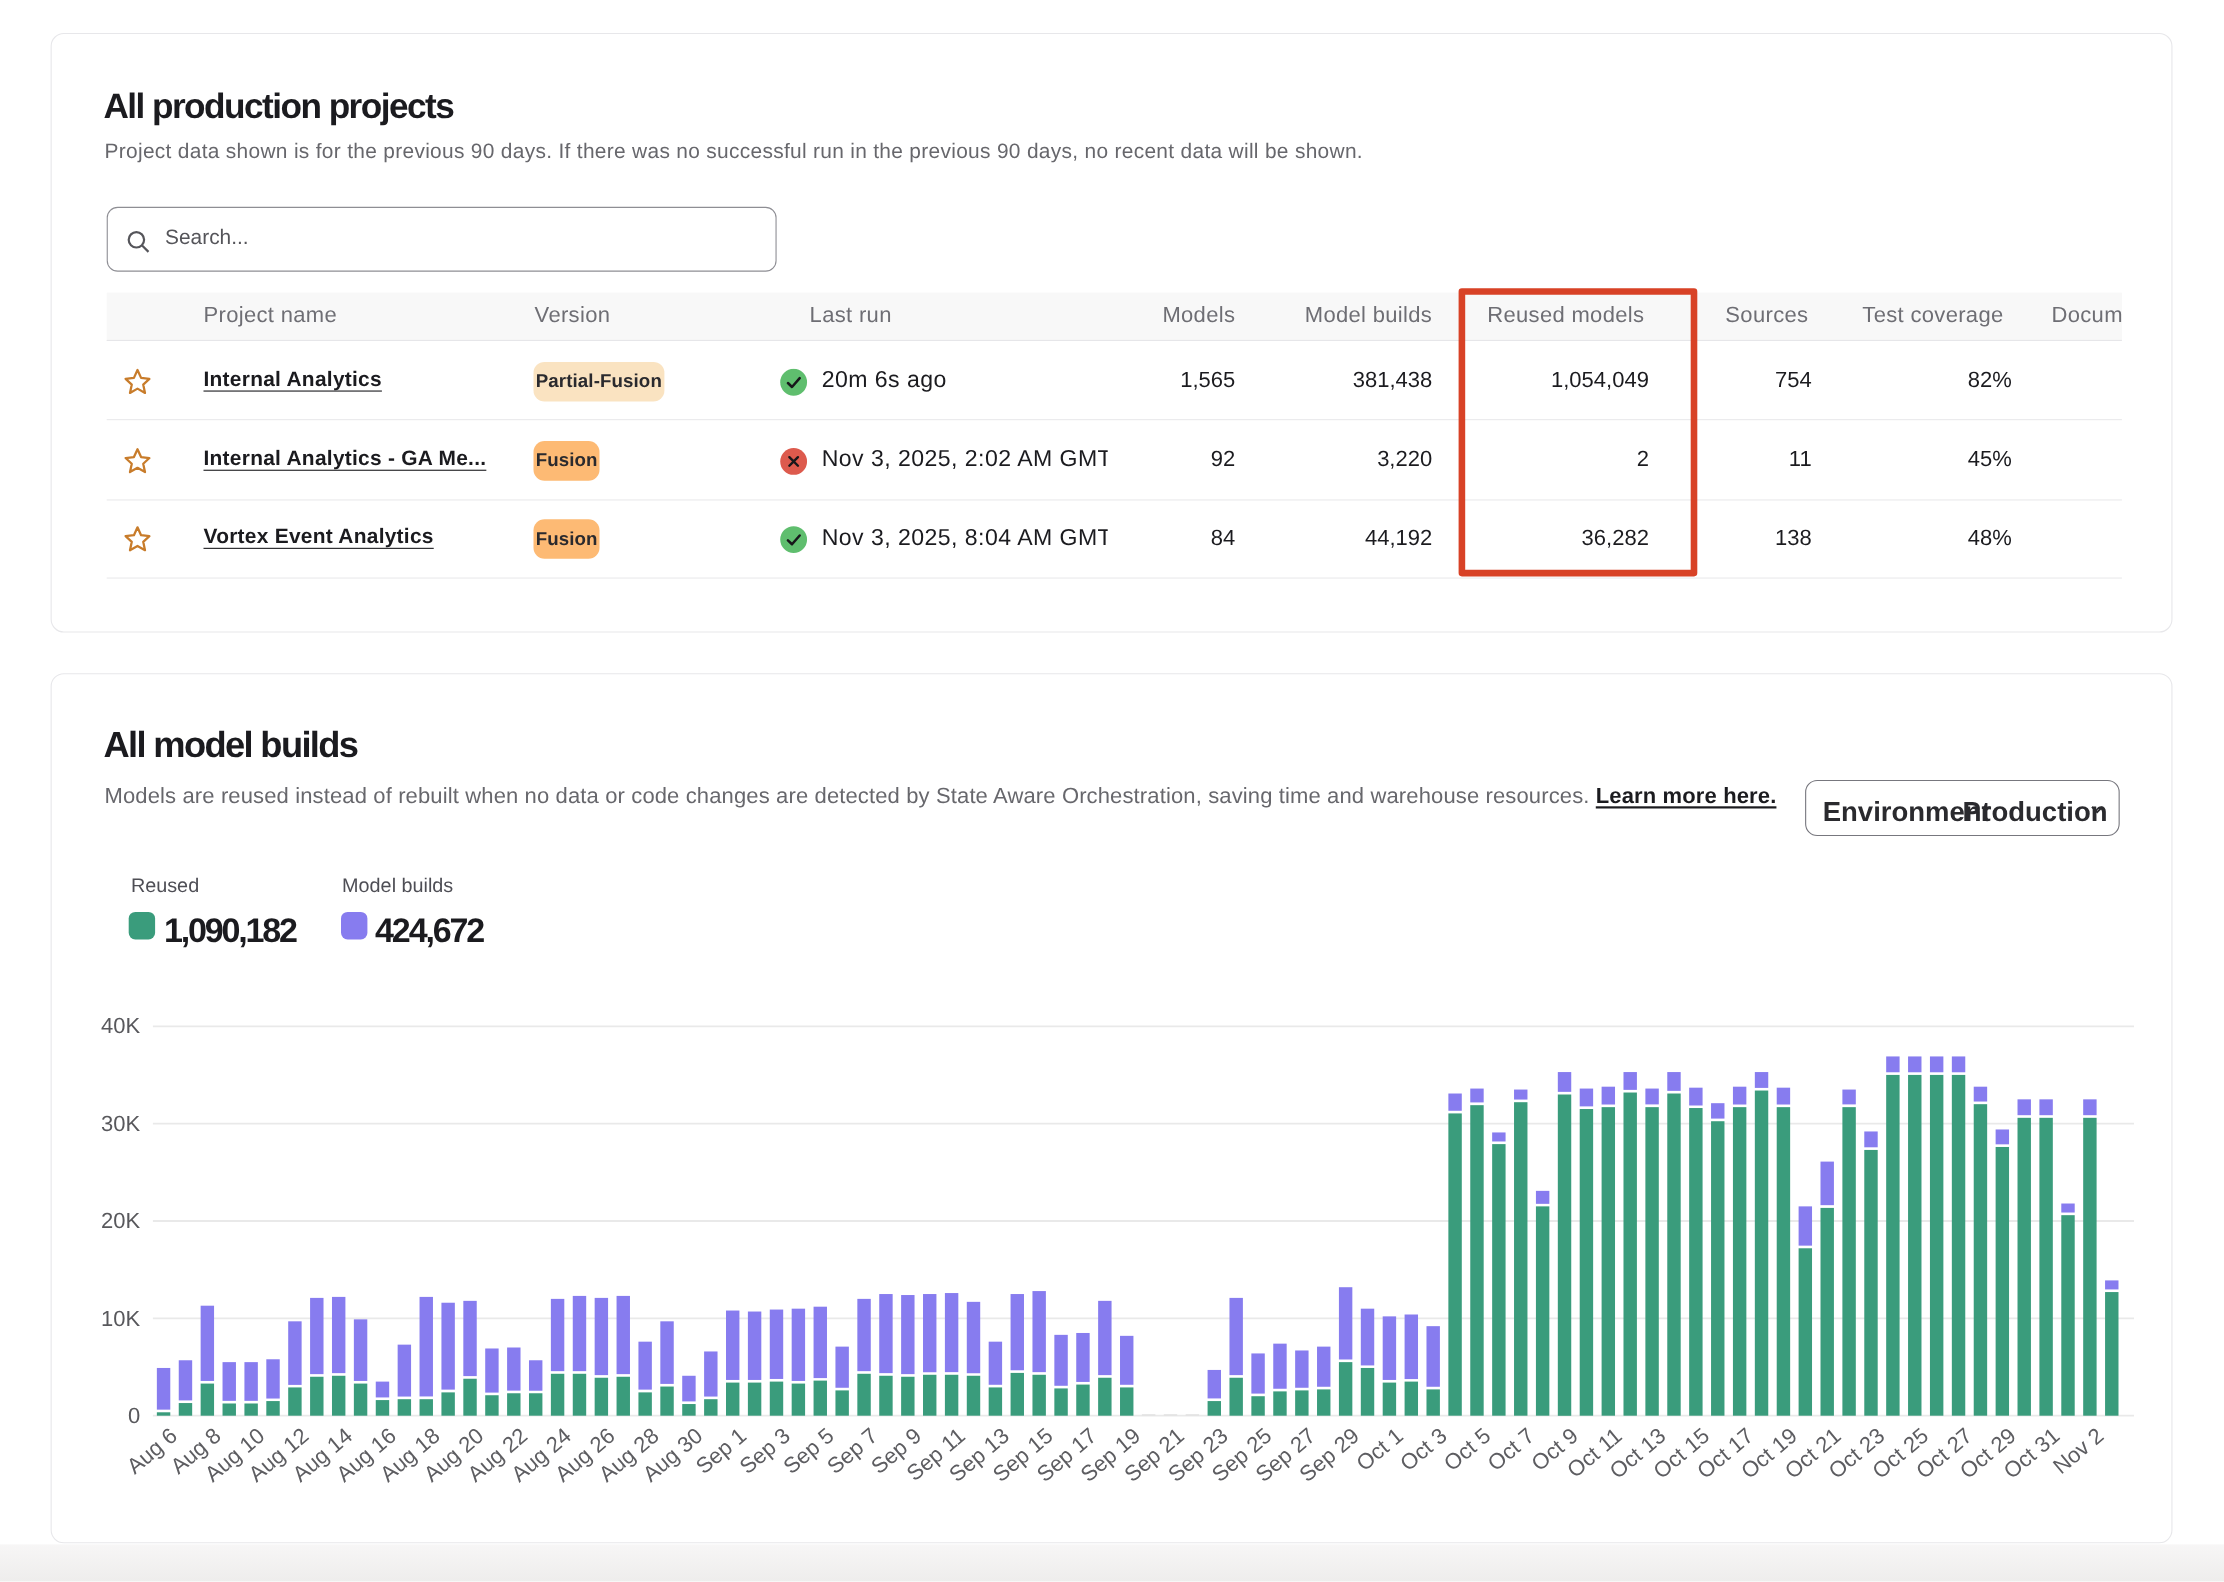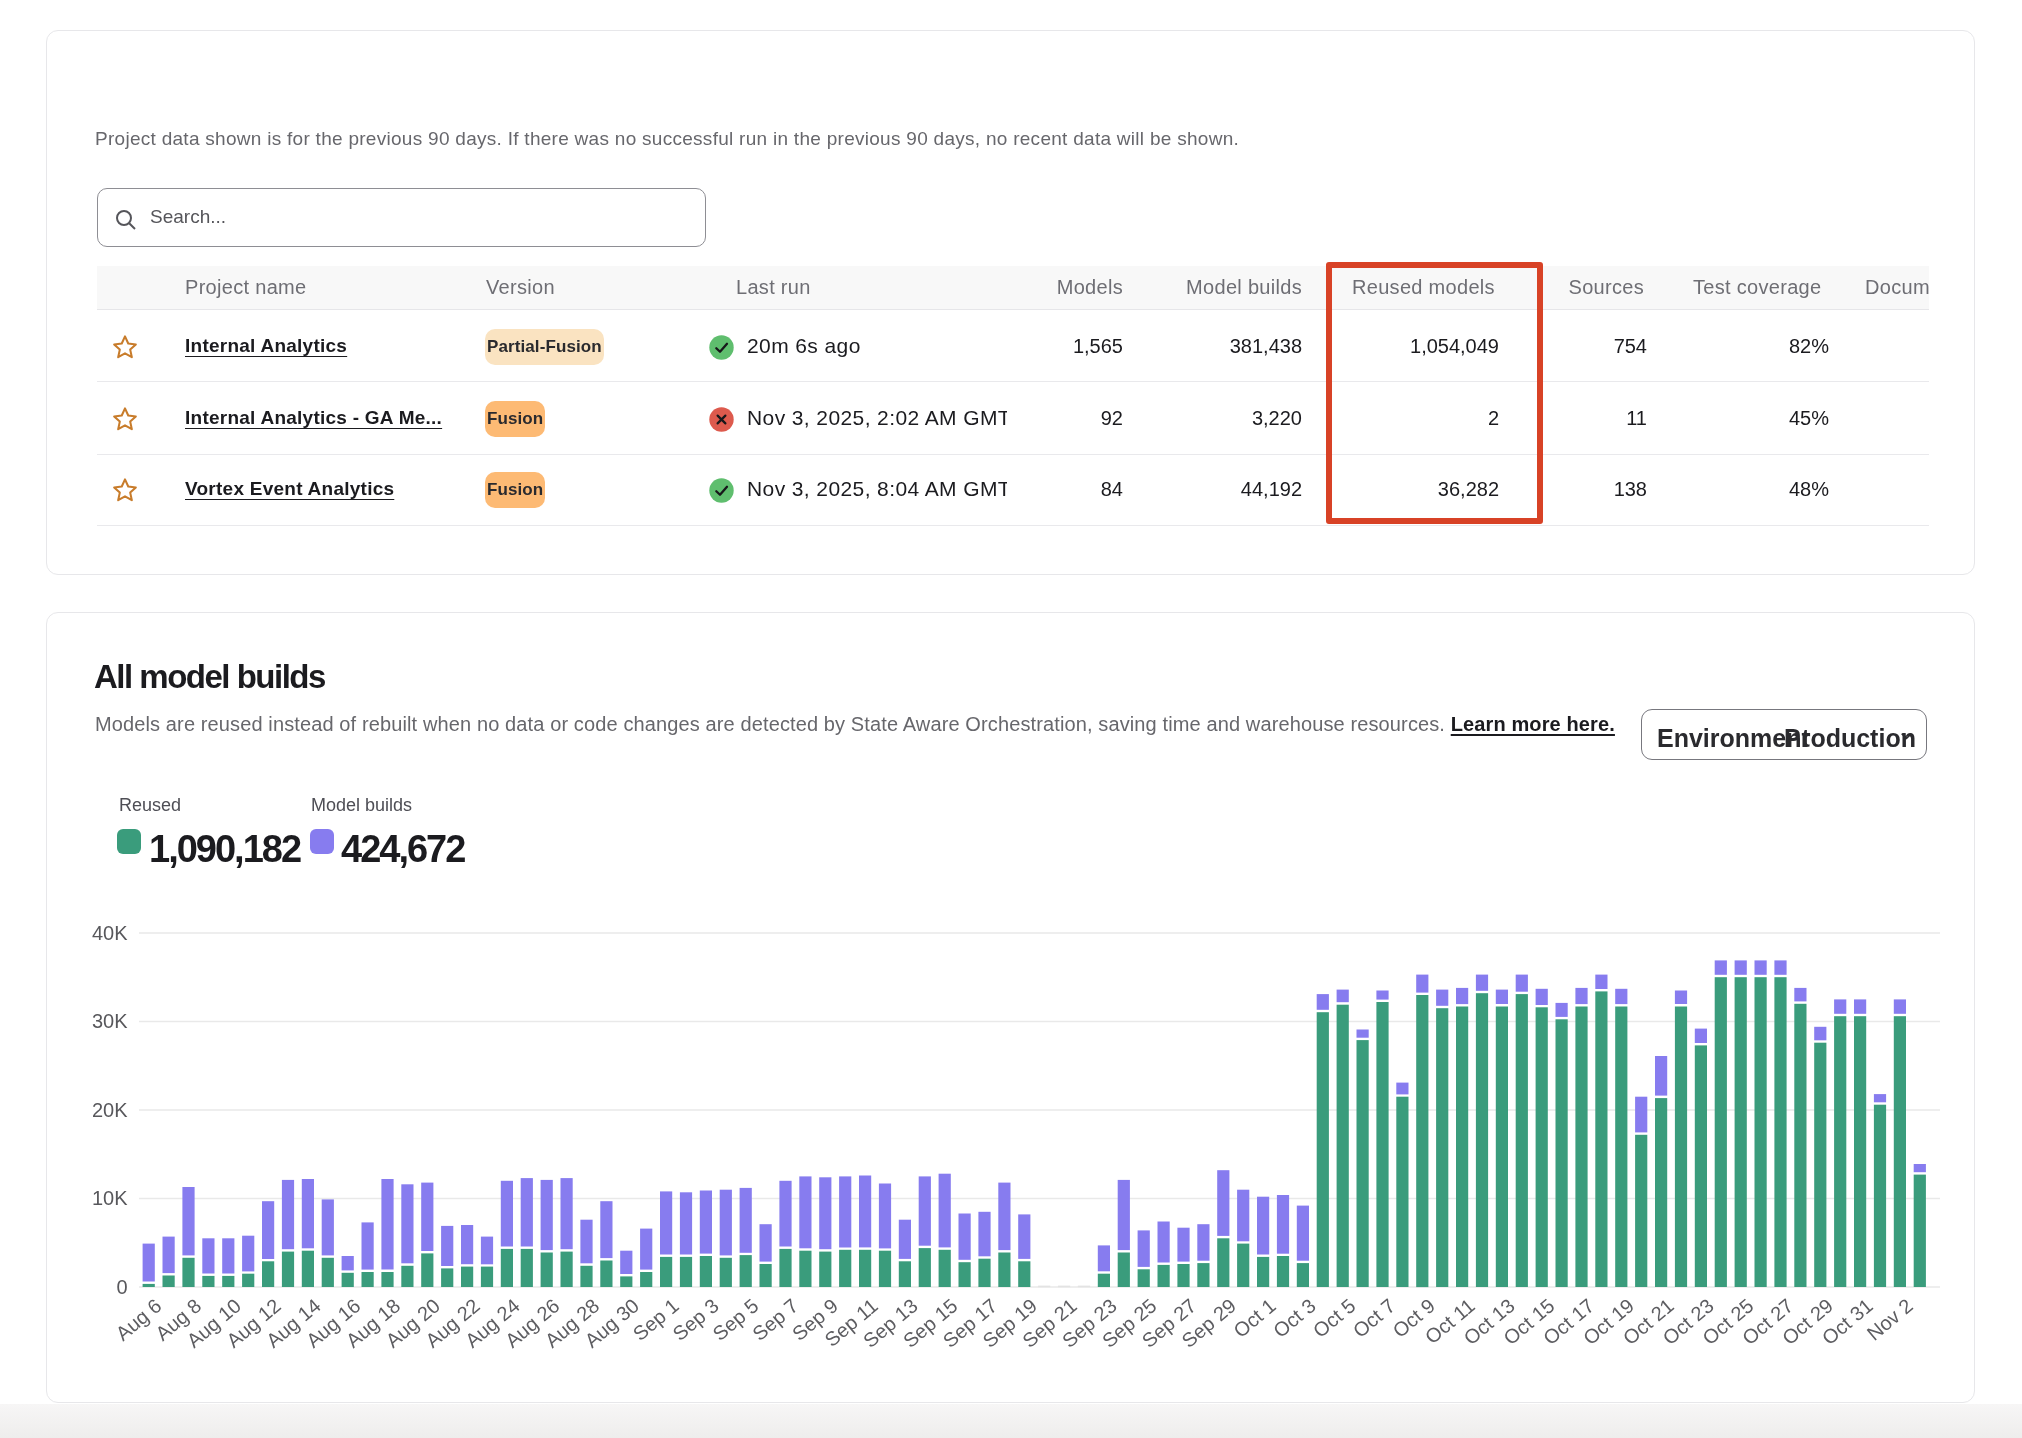--- a/index.html
+++ b/index.html
@@ -24,32 +24,33 @@
 .badge{position:absolute;left:485px;height:36px;border-radius:10px;font-size:17px;font-weight:700;color:#2a2a2e;display:flex;align-items:center;padding:0 2px;letter-spacing:0.1px;}
 .badge.pf{background:#fae3c1;}
 .badge.fu{background:#fdba74;}
 .num{text-align:center;}
 .redbox{position:absolute;left:1326px;top:262px;width:217px;height:262px;border:6px solid #d84226;border-radius:3px;z-index:5;}
 h2{font-size:33px;font-weight:700;color:#1b1b1f;letter-spacing:-1.5px;}
 .link{color:#1b1b1f;text-decoration:underline;text-underline-offset:3px;font-weight:700;}
 .dd{position:absolute;left:1641px;top:709px;width:286px;height:51px;border:1.6px solid #77777e;border-radius:11px;background:#fff;}
 .dd span{position:absolute;top:14px;font-size:25px;color:#2a2a2e;font-weight:600;}
 .leglab{position:absolute;font-size:18px;color:#4e4e55;}
-.legnum{position:absolute;font-size:38px;font-weight:700;color:#1b1b1f;letter-spacing:-2px;}
+.legnum{position:absolute;font-size:31px;font-weight:700;color:#1b1b1f;letter-spacing:-2px;}
 .sw{position:absolute;width:24px;height:25px;border-radius:6px;}
 .yl{font-size:20px;fill:#58585c;}
 .xl{font-size:20px;fill:#5d5d61;}
 svg text{font-family:"Liberation Sans",sans-serif;}
 </style></head>
 <body>
 <div class="page">
   <div class="btmstrip"></div>
   <div class="card" id="card1"></div>
   <div class="card" id="card2"></div>
 
+  <h1 class="abs" style="left:94px;top:78px;">All production projects</h1>
   <div class="sub abs" style="left:95px;top:128px;">Project data shown is for the previous 90 days. If there was no successful run in the previous 90 days, no recent data will be shown.</div>
 
   <div class="searchbox">
     <svg class="abs" style="left:16px;top:19px;" width="24" height="24" viewBox="0 0 24 24" fill="none" stroke="#55555a" stroke-width="2">
       <circle cx="10" cy="10" r="7"></circle>
         <line x1="15.2" y1="15.2" x2="21" y2="21"></line>
     </svg>
     <div class="ph">Search...</div>
   </div>
 

